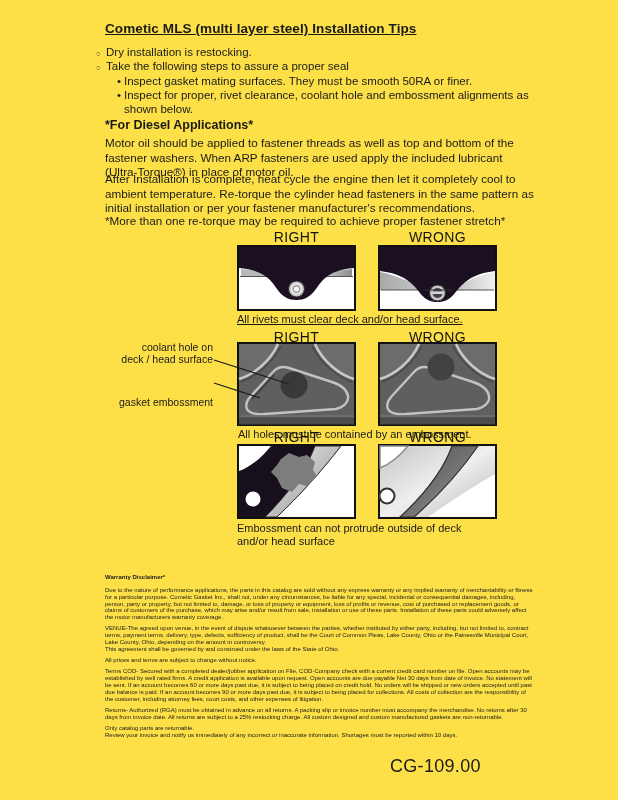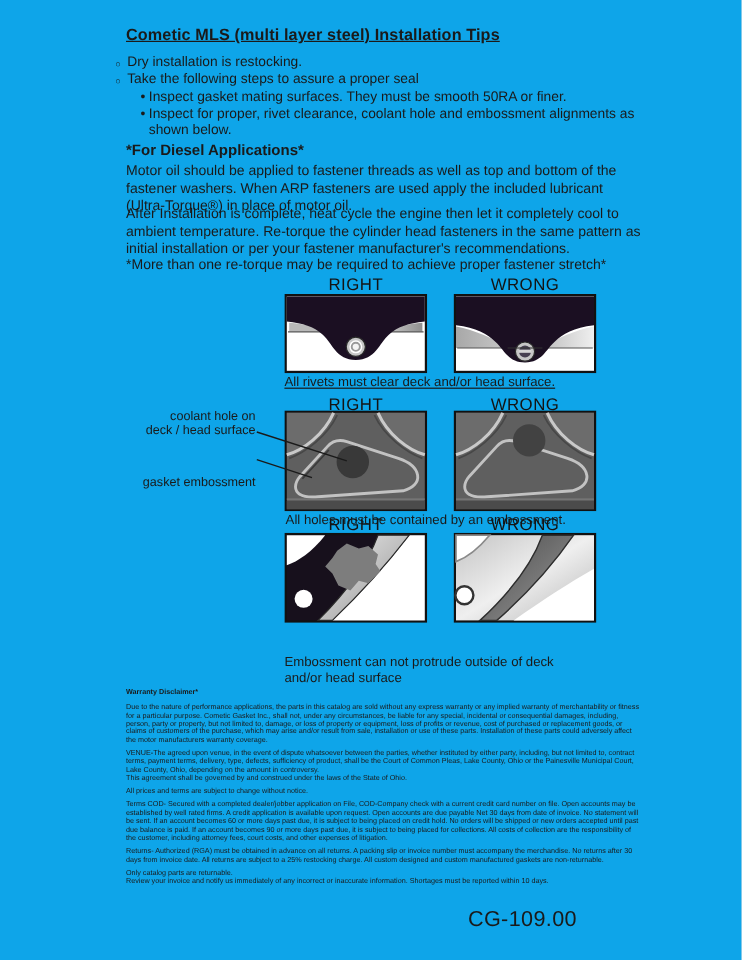--- a/index.html
+++ b/index.html
@@ -1,17 +1,17 @@
 <!DOCTYPE html>
 <html><head>
 <meta charset="utf-8">
 <style>
   html,body{margin:0;padding:0;background:#e9e9e9;}
   .page{
-    position:relative;width:618px;height:800px;background:#0ea5e9;
+    position:relative;width:618px;height:800px;background:#fde047;
     font-family:"Liberation Sans", sans-serif;color:#1a1a1a;overflow:hidden;
     margin:0 auto;
   }
   .abs{position:absolute;}
   .title{
     left:105px;top:21px;width:440px;font-size:13.5px;font-weight:bold;
     text-decoration:underline;letter-spacing:.1px;
   }
   .bullets{left:96px;top:45px;width:450px;font-size:11.5px;line-height:14.3px;}
   .bullet{position:relative;padding-left:10px;}
@@ -174,21 +174,21 @@
           <stop offset="1" stop-color="#9a9a9a"></stop>
       </linearGradient>
     </defs>
     <rect x="1" y="1" width="117" height="73" fill="url(#g3wbg)" stroke="#111" stroke-width="2"></rect>
     <path d="M2,2 L30,2 C20,14 10,21 2,24 Z" fill="#ffffff" stroke="#8a8a8a" stroke-width="1.4"></path>
     <path d="M117,30 V73 H50 C76,55 96,42 117,30 Z" fill="#ffffff"></path>
     <path d="M74,2 H100 C82,28 60,52 36,73 H22 C48,49 66,24 74,2 Z" fill="url(#g3wband)" stroke="#2e2e2e" stroke-width="1.2"></path>
     <circle cx="9" cy="52" r="7.5" fill="#ffffff" stroke="#333" stroke-width="2"></circle>
   </svg>
 
-  <div class="abs caption pre" style="left:237px;top:546px;width:240px;">Embossment can not protrude outside of deck
+  <div class="abs caption pre" style="left:237px;top:522px;width:240px;">Embossment can not protrude outside of deck
 and/or head surface</div>
 
   <div class="abs legal">
     <h4>Warranty Disclaimer*</h4>
     <p class="fine">Due to the nature of performance applications, the parts in this catalog are sold without any express warranty or any implied warranty of merchantability or fitness for a particular purpose.  Cometic Gasket Inc., shall not, under any circumstances, be liable for any special, incidental or consequential damages, including, person, party or property, but not limited to, damage, or loss of property or equipment, loss of profits or revenue, cost of purchased or replacement goods, or claims of customers of the purchase, which may arise and/or result from sale, installation or use of these parts.  Installation of these parts could adversely affect the motor manufacturers warranty coverage.</p>
     <p class="fine">VENUE-The agreed upon venue, in the event of dispute whatsoever between the parties, whether instituted by either party, including, but not limited to, contract terms, payment terms, delivery, type, defects, sufficiency of product, shall be the Court of Common Pleas, Lake County, Ohio or the Painesville Municipal Court, Lake County, Ohio, depending on the amount in controversy.
 This agreement shall be governed by and construed under the laws of the State of Ohio.</p>
     <p class="fine">All prices and terms are subject to change without notice.</p>
     <p class="fine">Terms COD- Secured with a completed dealer/jobber application on File, COD-Company check with a current credit card number on file.  Open accounts may be established by well rated firms.  A credit application is available upon request.  Open accounts are due payable Net 30 days from date of invoice.  No statement will be sent.  If an account becomes 60 or more days past due, it is subject to being placed on credit hold.  No orders will be shipped or new orders accepted until past due balance is paid.  If an account becomes 90 or more days past due, it is subject to being placed for collections.  All costs of collection are the responsibility of the customer, including attorney fees, court costs, and other expenses of litigation.</p>
     <p class="fine">Returns- Authorized (RGA) must be obtained in advance on all returns.  A packing slip or invoice number must accompany the merchandise.  No returns after 30 days from invoice date.  All returns are subject to a 25% restocking charge.  All custom designed and custom manufactured gaskets are non-returnable.</p>

